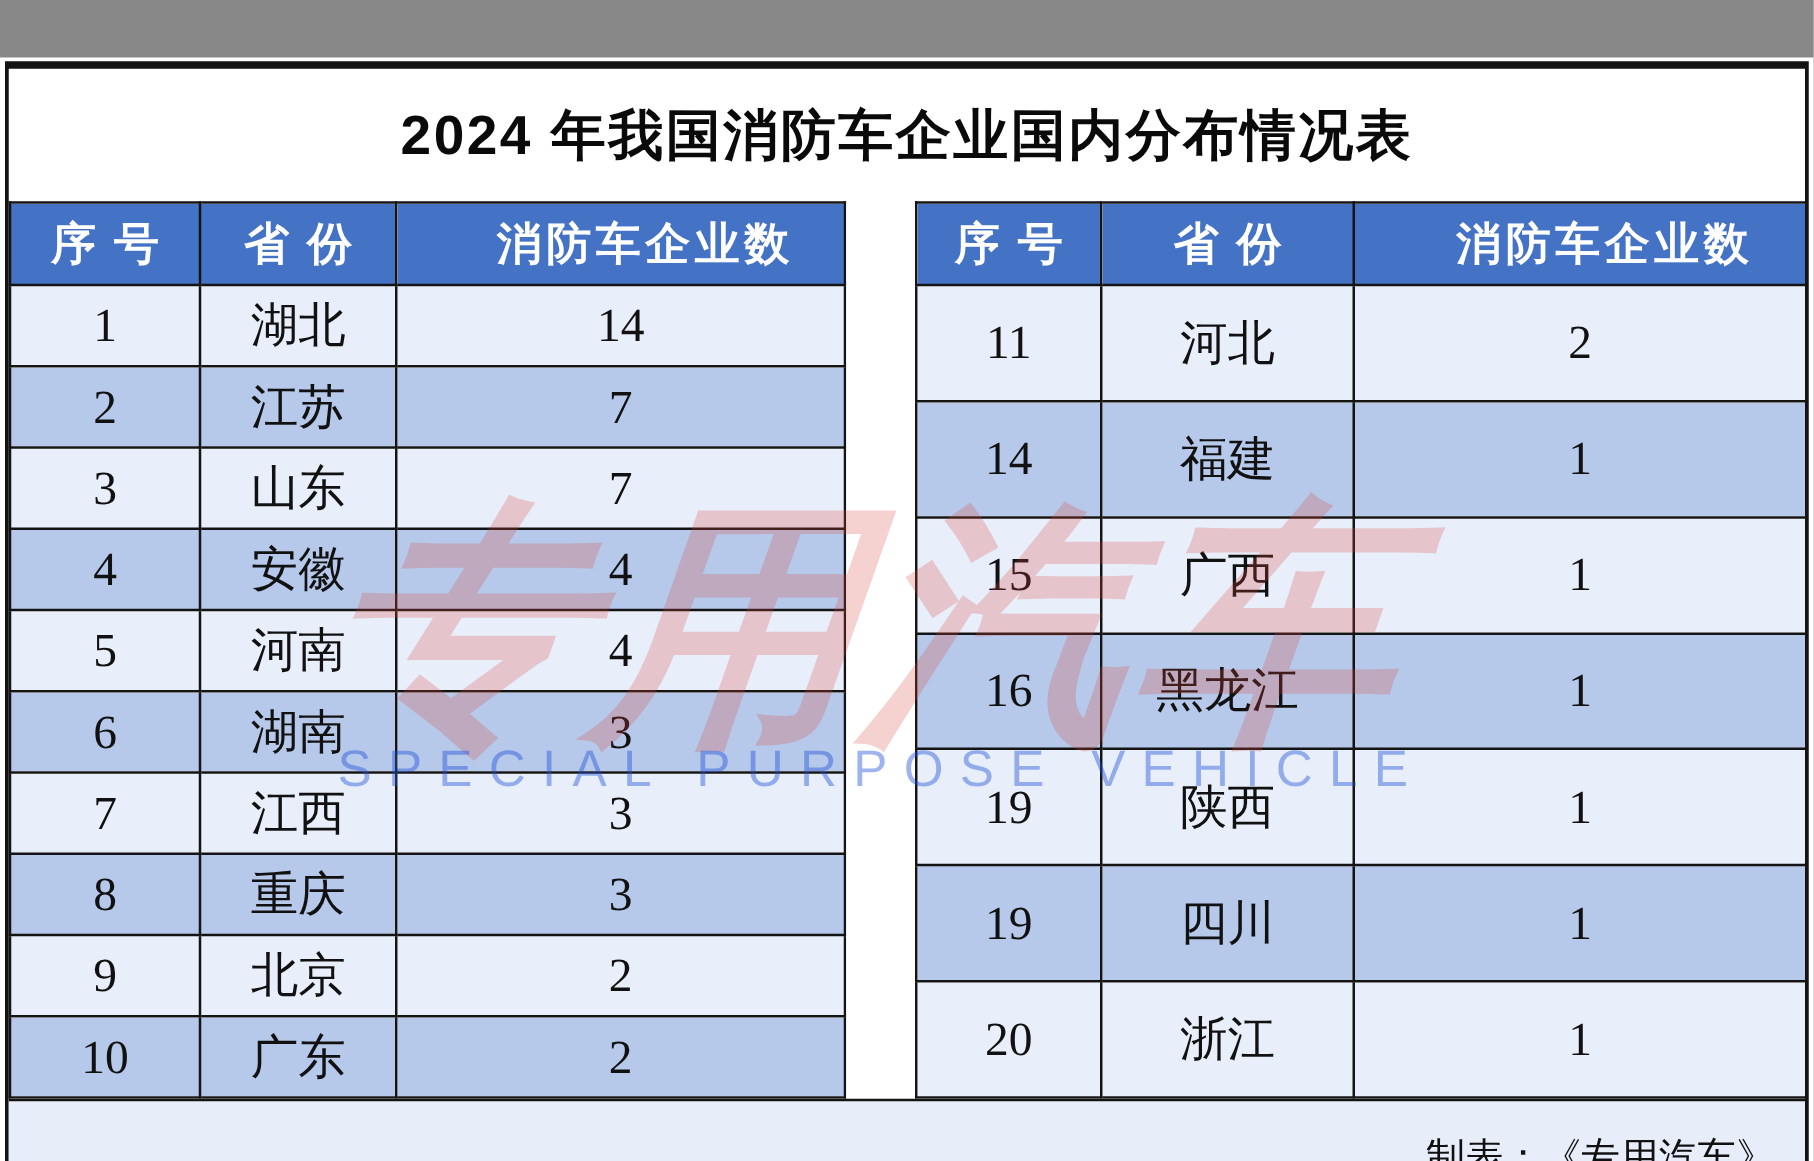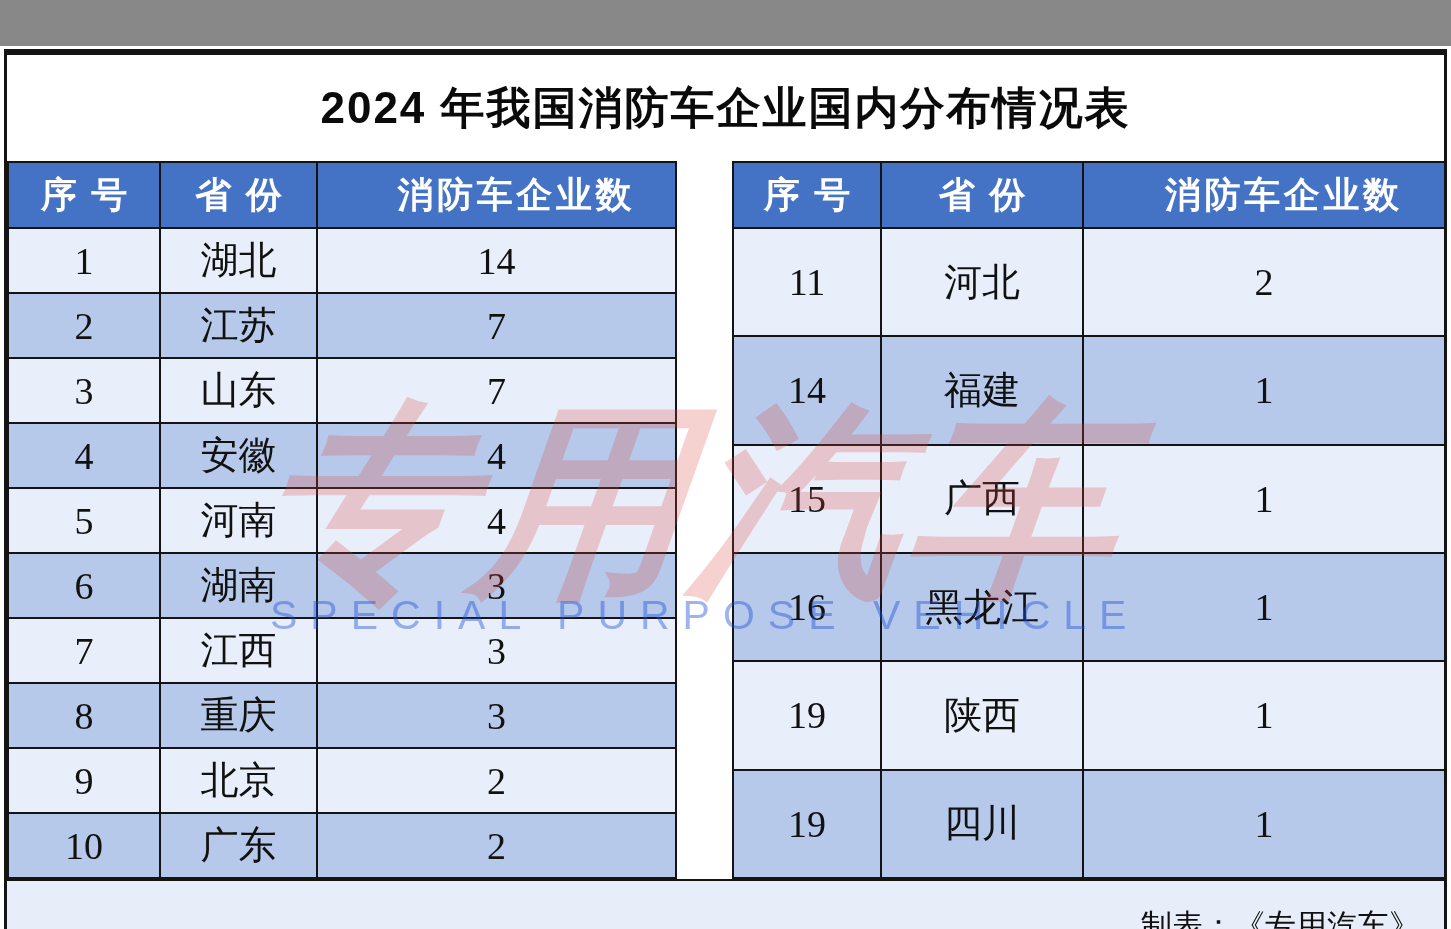--- a/index.html
+++ b/index.html
@@ -184,20 +184,25 @@
             <tr>
               <td>19</td>
               <td>陕西</td>
               <td>1</td>
             </tr>
             <tr>
               <td>19</td>
               <td>四川</td>
               <td>1</td>
             </tr>
+            <tr>
+              <td>20</td>
+              <td>浙江</td>
+              <td>1</td>
+            </tr>
           </tbody>
       </table>
 
     </div>
 
     <div class="footer">
       <span>制表：《专用汽车》</span>
     </div>
   </div>
 

